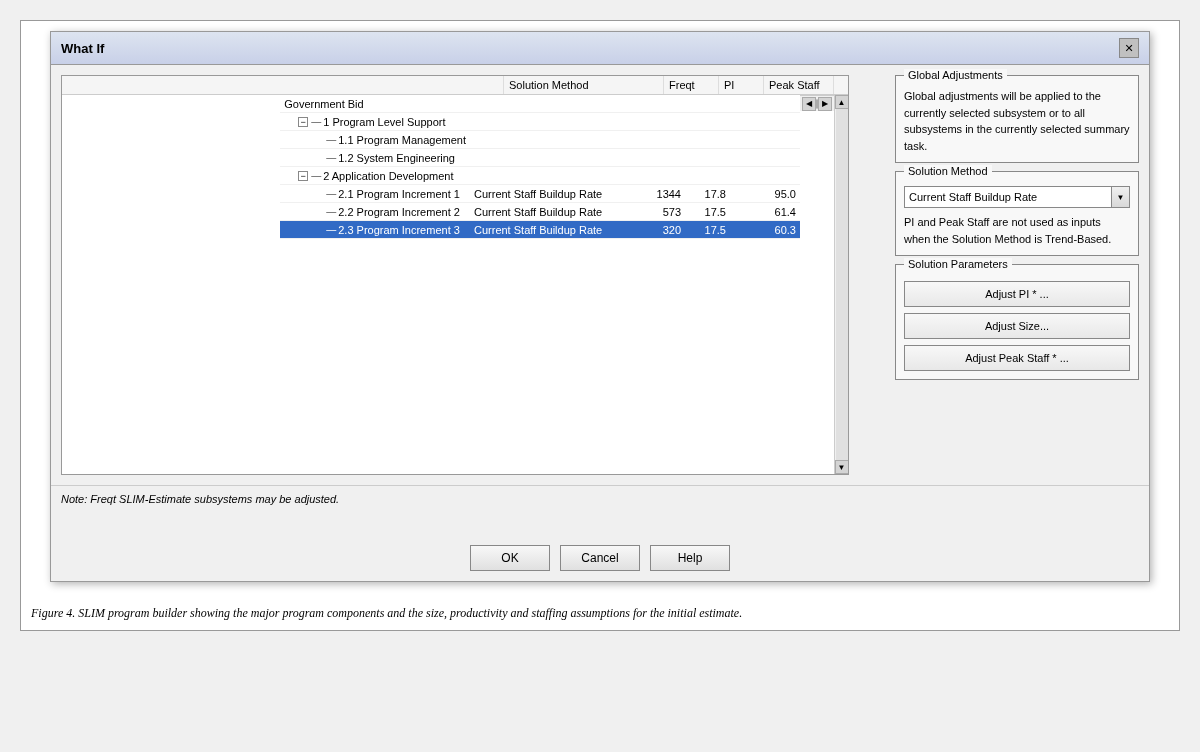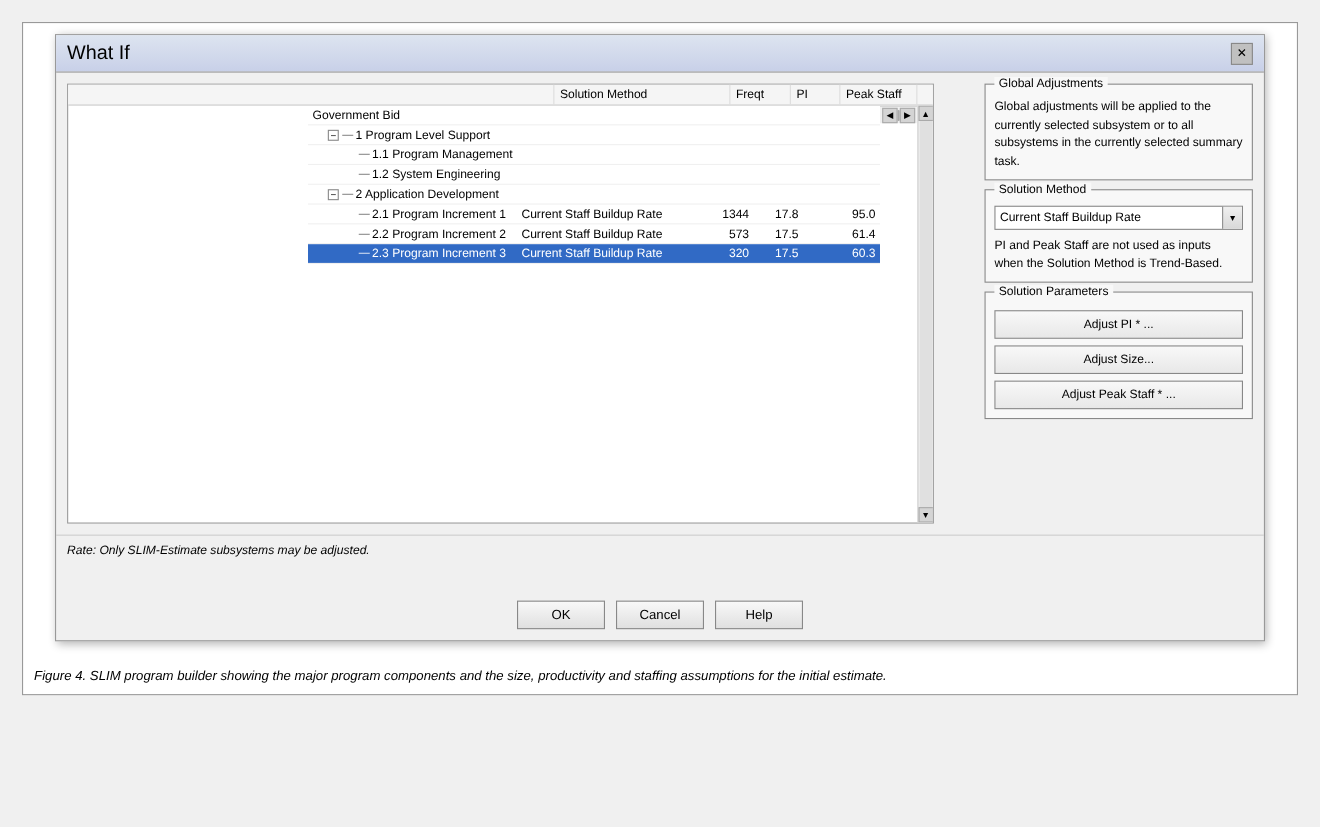--- a/index.html
+++ b/index.html
@@ -30,22 +30,22 @@
       background: linear-gradient(to bottom, #dde4f0, #c8d0e8);
       border-bottom: 1px solid #999;
       padding: 6px 10px;
       display: flex;
       align-items: center;
       justify-content: space-between;
       user-select: none;
     }
 
     .dialog-title {
-      font-size: 18px;
-      font-weight: normal;
+      font-size: 13px;
+      font-weight: bold;
       color: #000;
     }
 
     .close-btn {
       width: 20px;
       height: 20px;
       background: #c0c0c0;
       border: 1px solid #888;
       cursor: pointer;
       display: flex;
@@ -269,20 +269,21 @@
       margin-top: 25px;
     }
 
     
     .figure-caption {
       padding: 12px 10px 8px;
       font-size: 12px;
       color: #000;
       font-style: italic;
       line-height: 1.5;
+      font-family: Liberation Serif, serif;
     }
 
     .v-scrollbar-wrapper {
       width: 14px;
       background: #f0f0f0;
       border-left: 1px solid #ccc;
       display: flex;
       flex-direction: column;
       align-items: center;
     }
@@ -505,21 +506,21 @@
             <button class="param-button">Adjust PI * ...</button>
             <button class="param-button">Adjust Size...</button>
             <button class="param-button">Adjust Peak Staff * ...</button>
           </div>
         </div>
 
       </div>
     </div>
 
     <div class="dialog-bottom">
-      <span class="note-text">Rate: Only SLIM-Estimate subsystems may be adjusted.</span>
+      <span class="note-text">Note: Freqt SLIM-Estimate subsystems may be adjusted.</span>
     </div>
 
     <div class="dialog-buttons">
       <button class="action-button">OK</button>
       <button class="action-button">Cancel</button>
       <button class="action-button">Help</button>
     </div>
   </div>
 
   <div class="figure-caption">Figure 4.  SLIM program builder showing the major program components and the size, productivity and staffing assumptions for the initial estimate.</div>

